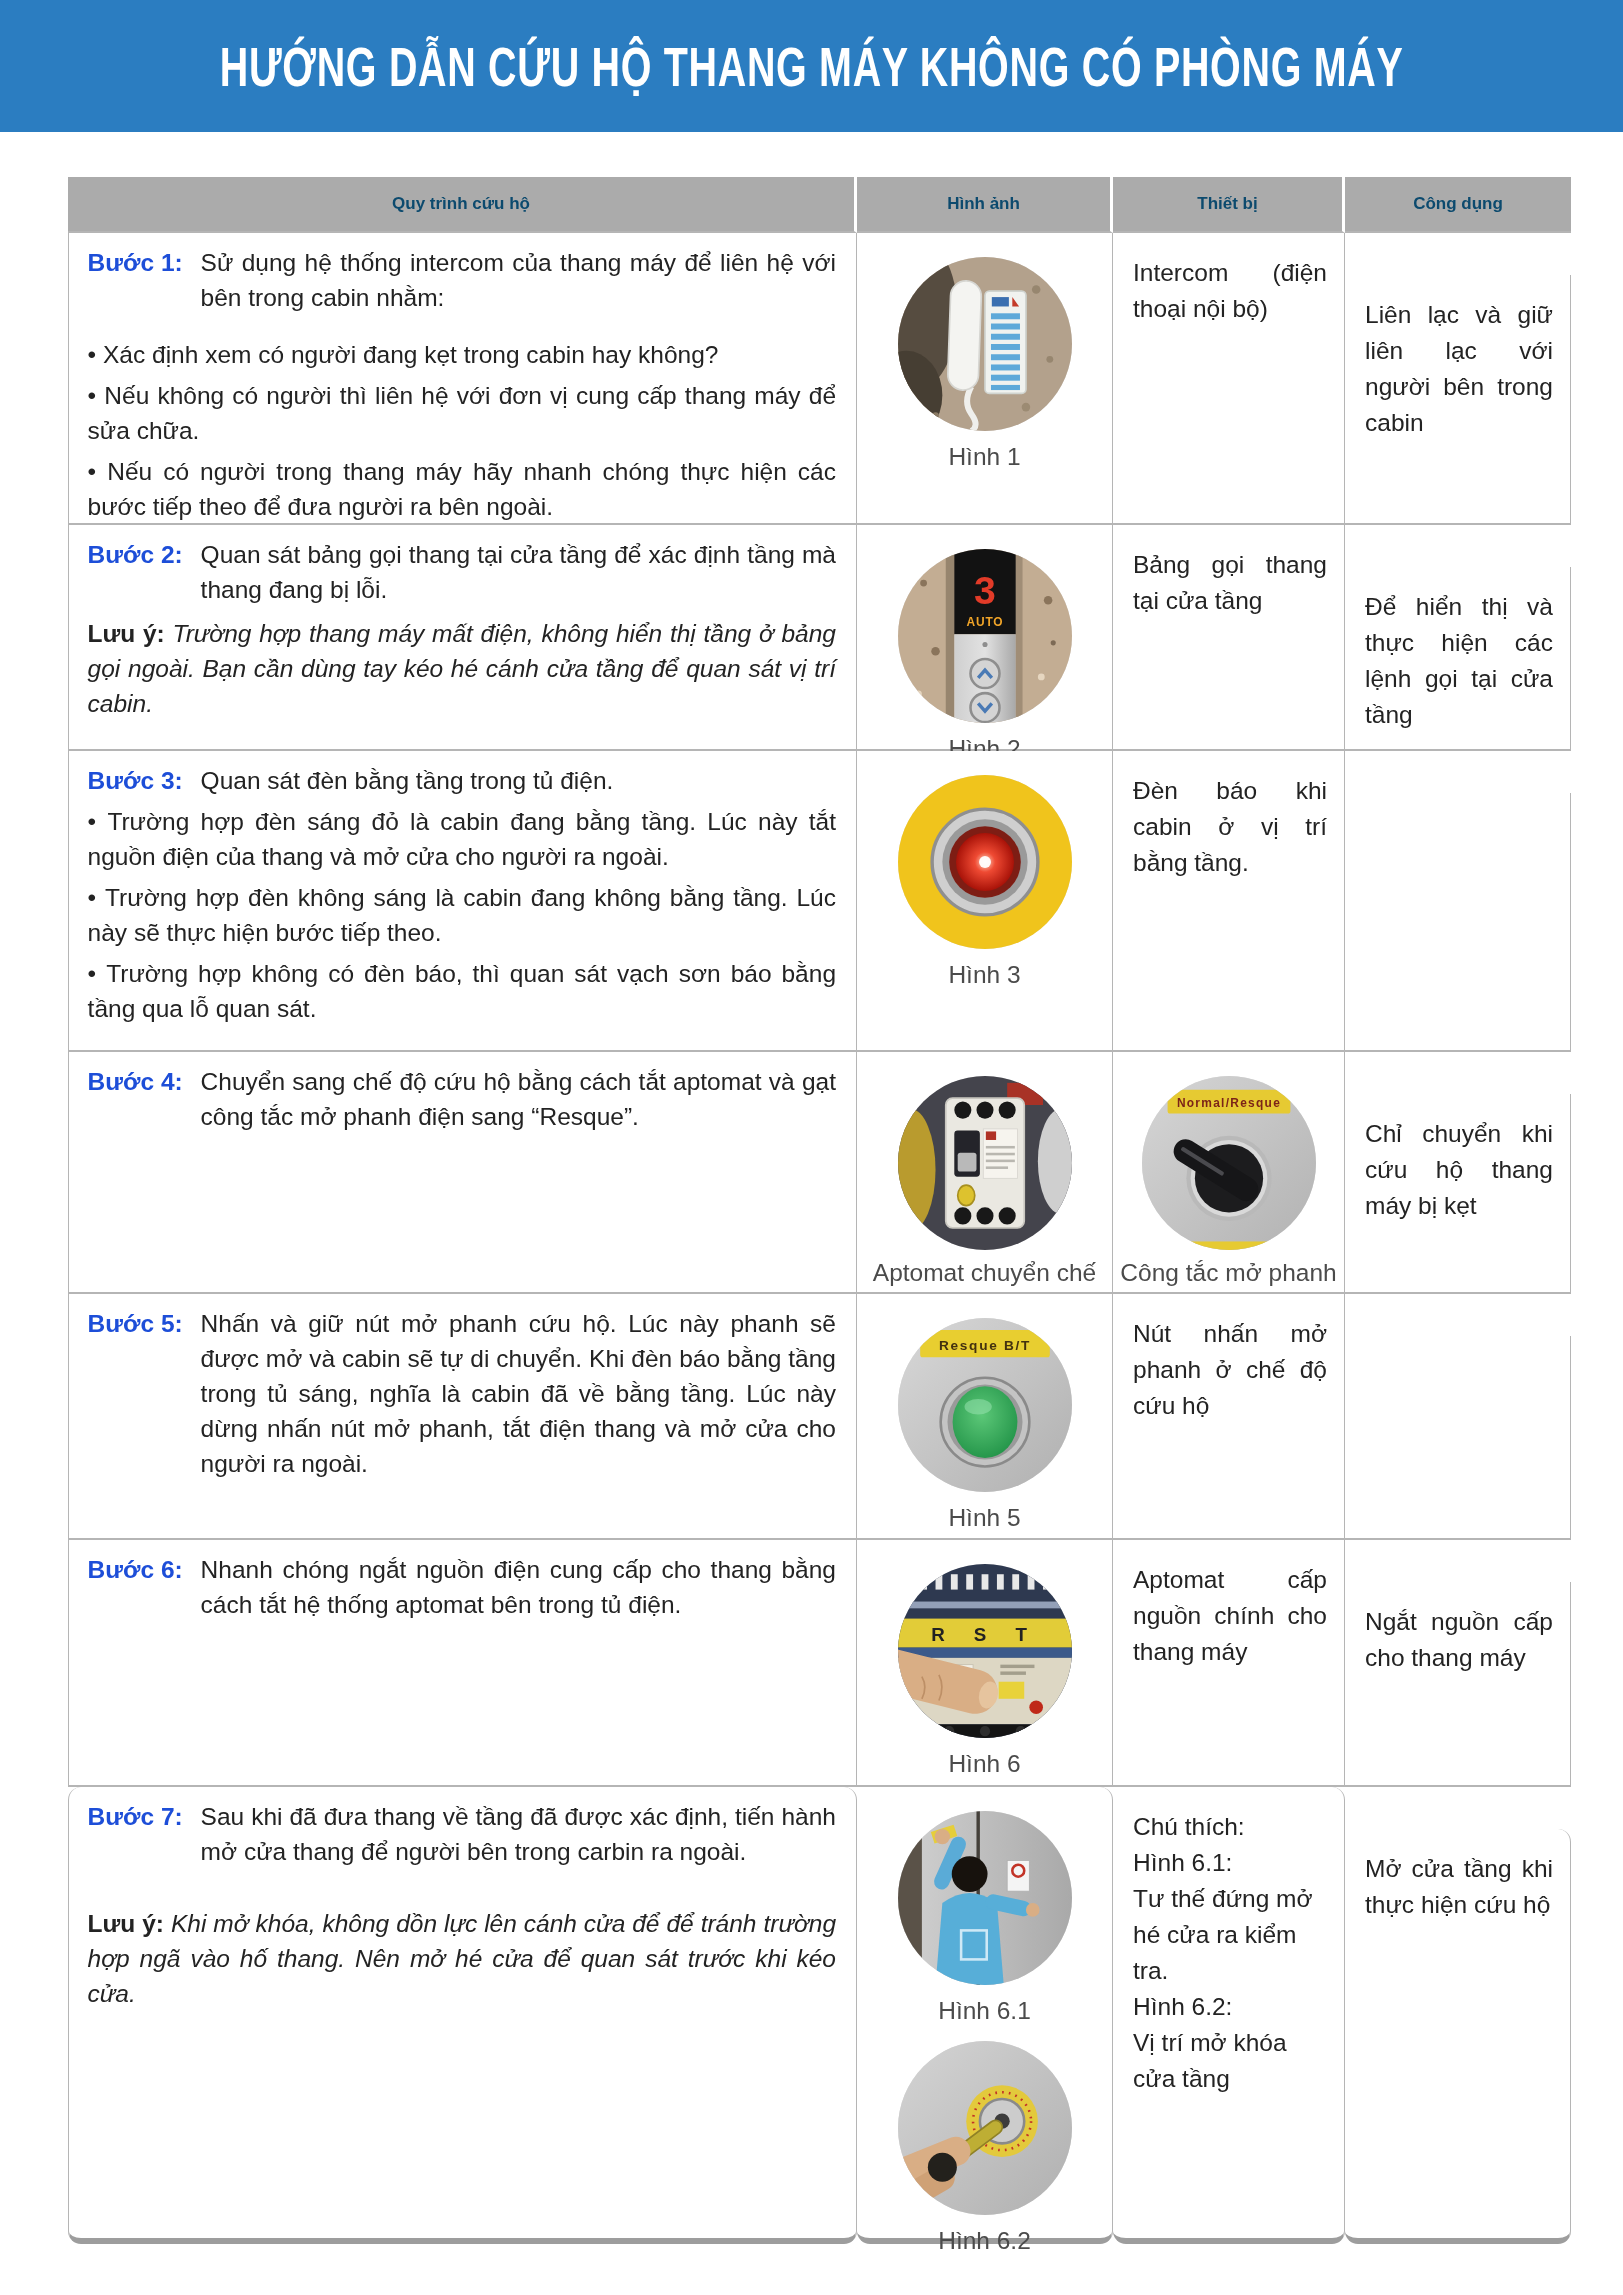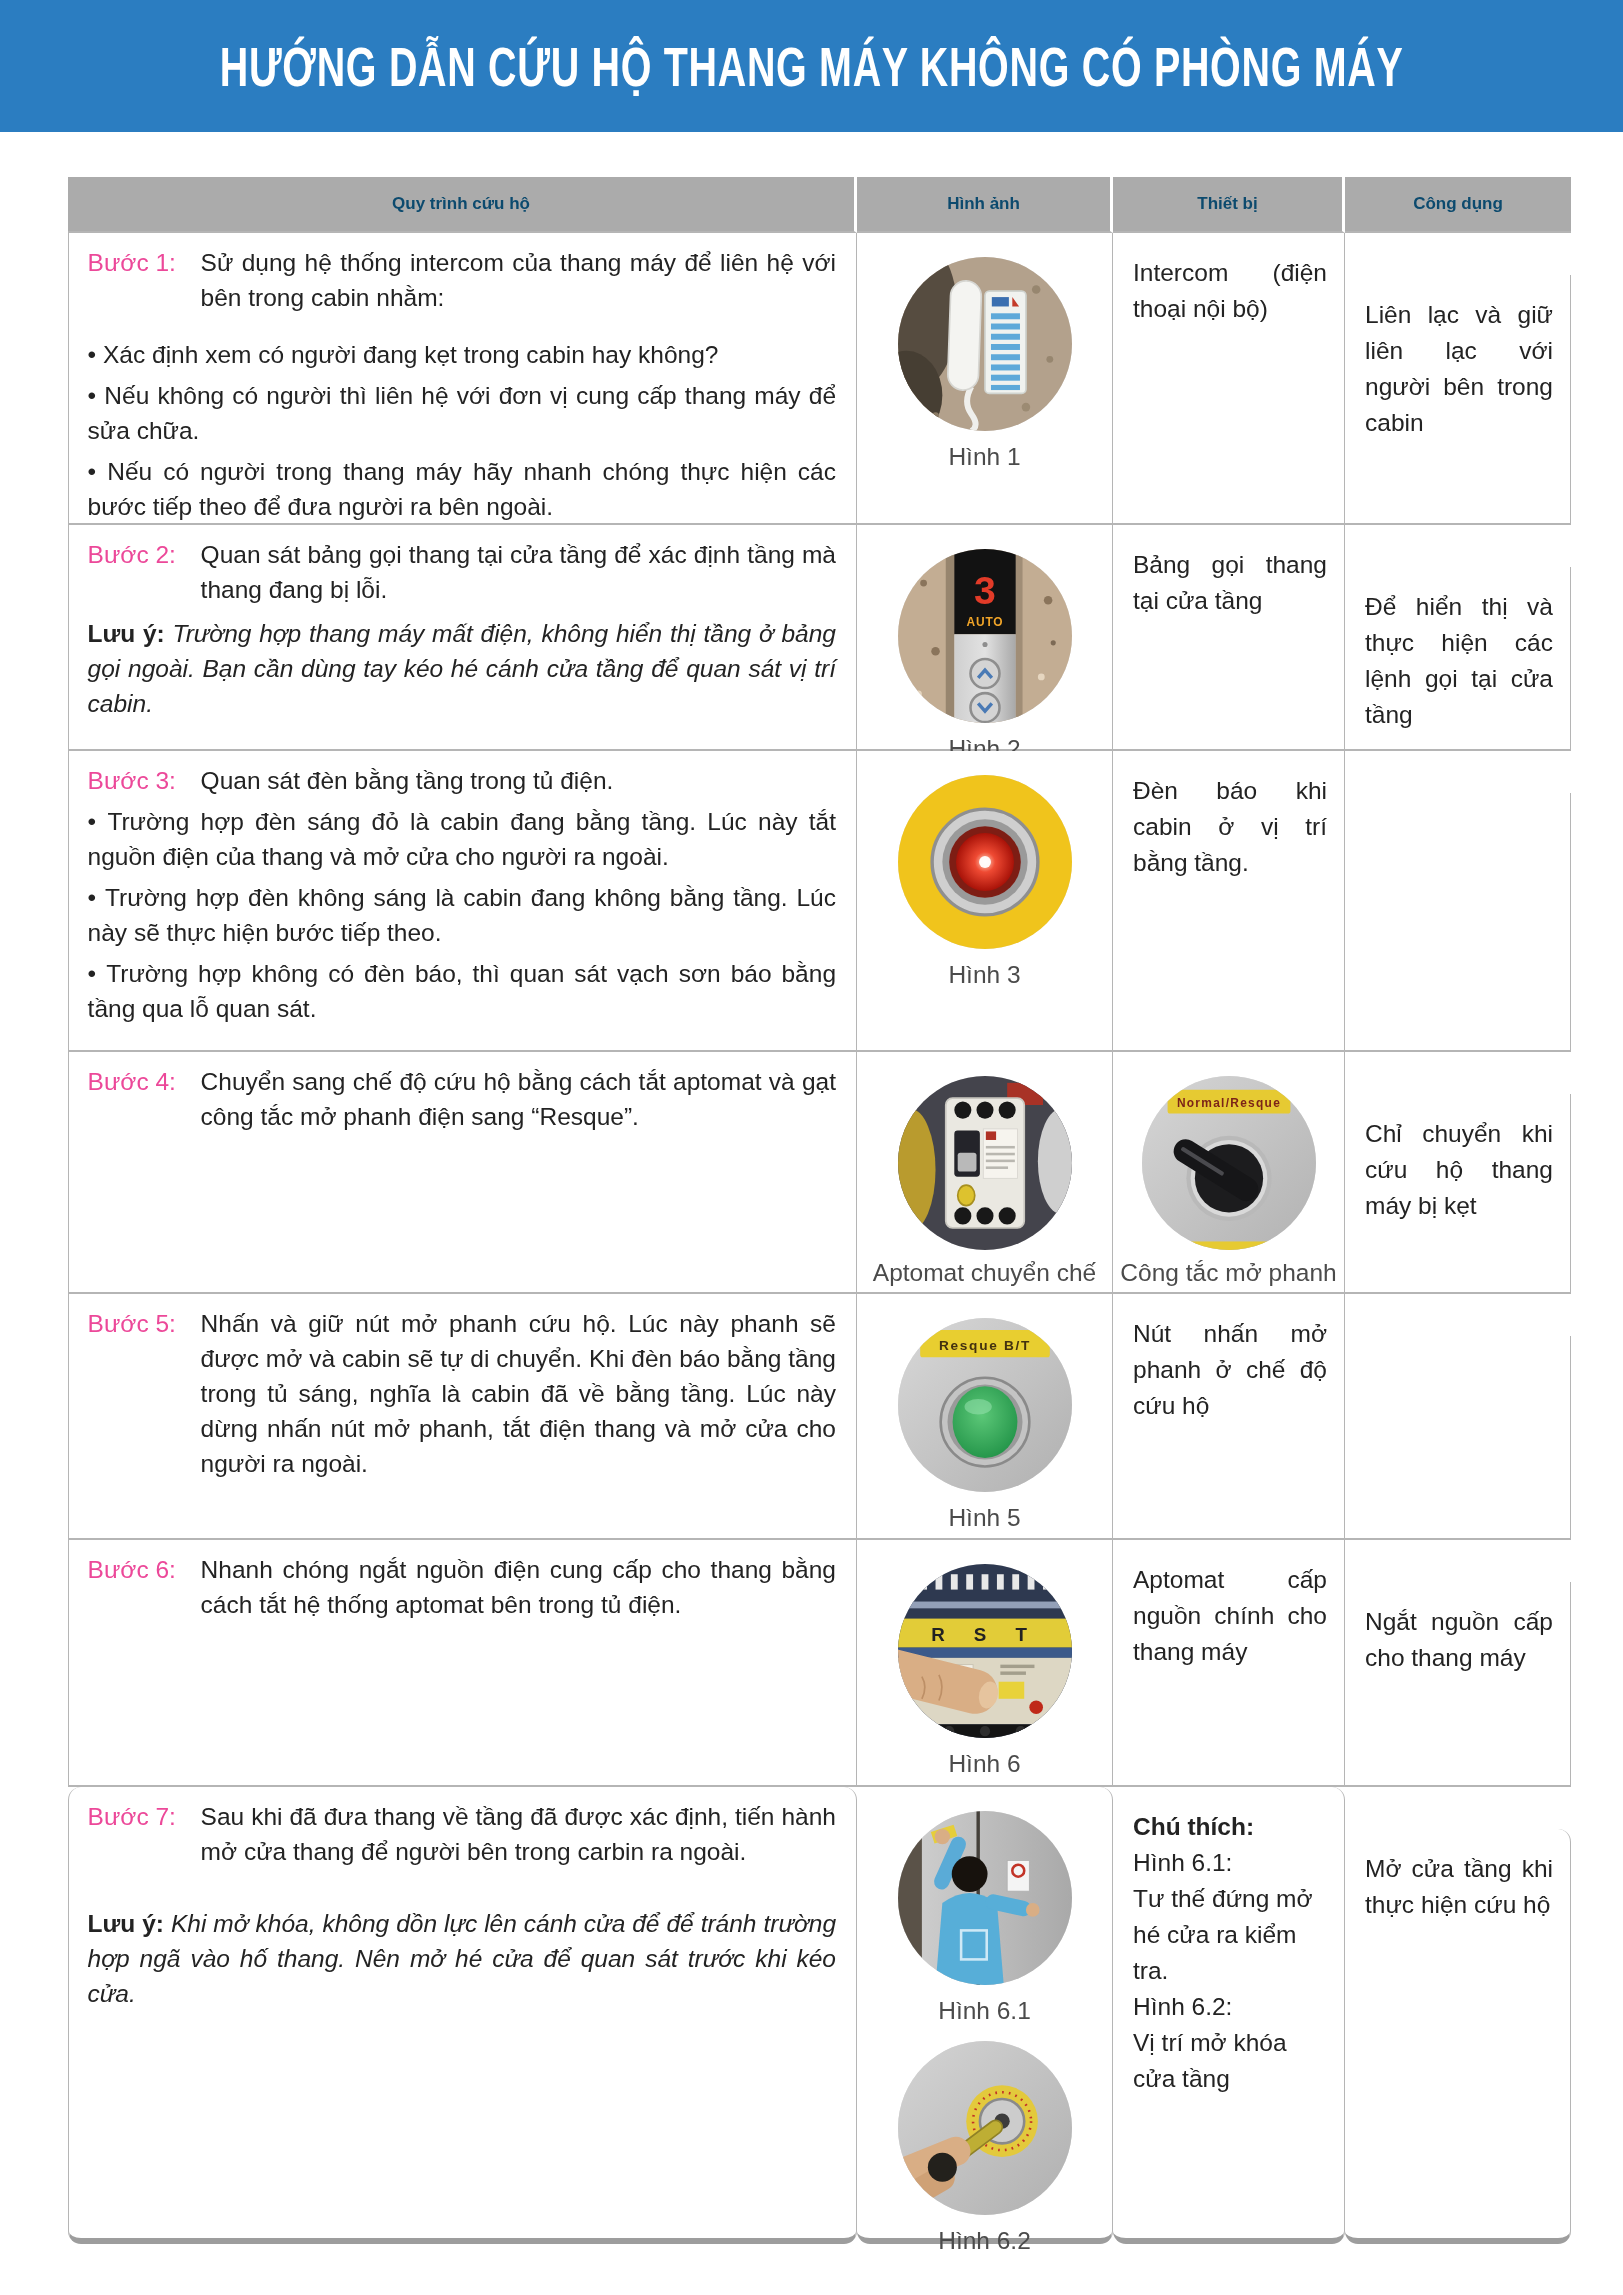--- a/index.html
+++ b/index.html
@@ -19,39 +19,39 @@
       display:flex;align-items:center;justify-content:center;
       font-weight:700;font-size:17px;color:#0c4a6e;}
   .hc.hlast{border-right:none;}
   .cell{background:#ffffff;border-right:1.7px solid #b5b5b5;border-bottom:2.5px solid #b5b5b5;}
   .cell.cfirst{border-left:1.7px solid #b5b5b5;}
   .cell.clast{border-right:1.7px solid #b5b5b5;margin-top:42px;}
   .lastrow{border-bottom:6px solid #9d9d9d;border-radius:13px;}
   
   .proc{padding:12px 20px 0 18.6px;font-size:24.5px;line-height:35px;color:#232323;}
   .lead{display:flex;}
-  .lead .lbl{flex:0 0 113px;color:#ec4899;font-weight:400;}
+  .lead .lbl{flex:0 0 113px;color:#1d4ed8;font-weight:700;}
   .lead .txt{flex:1;text-align:justify;}
   .b{margin-top:6px;text-align:justify;}
   .b::before{content:"\2022\00a0";}
   .b.bgap{margin-top:22px;}
   .note{margin-top:8.5px;text-align:justify;}
   .note.notegap{margin-top:37px;}
   .nlbl{font-weight:700;font-style:normal;}
   .ntxt{font-style:italic;}
   
   .imgcell{padding-top:24px;text-align:center;}
   .ph{width:174px;height:174px;border-radius:50%;overflow:hidden;margin:0 auto;background:#ddd;}
   .ph svg{display:block;width:174px;height:174px;}
   .cap{margin-top:10px;font-size:24.5px;line-height:32px;color:#4b4b4b;text-align:center;}
   .cap2{margin-top:6.8px;}
   .fig2{margin-top:13.5px;}
   .devtext,.usetext{padding:22px 17px 0 20px;font-size:24.5px;line-height:36px;text-align:justify;color:#232323;}
   .legend{padding:22px 17px 0 20px;font-size:24.5px;line-height:36px;color:#232323;}
-  .legend .ltitle{font-weight:700;}
+  .legend .ltitle{font-weight:400;}
 </style>
 </head>
 <body>
 
 <div class="page">
 
   <div class="band">
     <span class="title">HƯỚNG DẪN CỨU HỘ THANG MÁY KHÔNG CÓ PHÒNG MÁY</span>
   </div>
 

